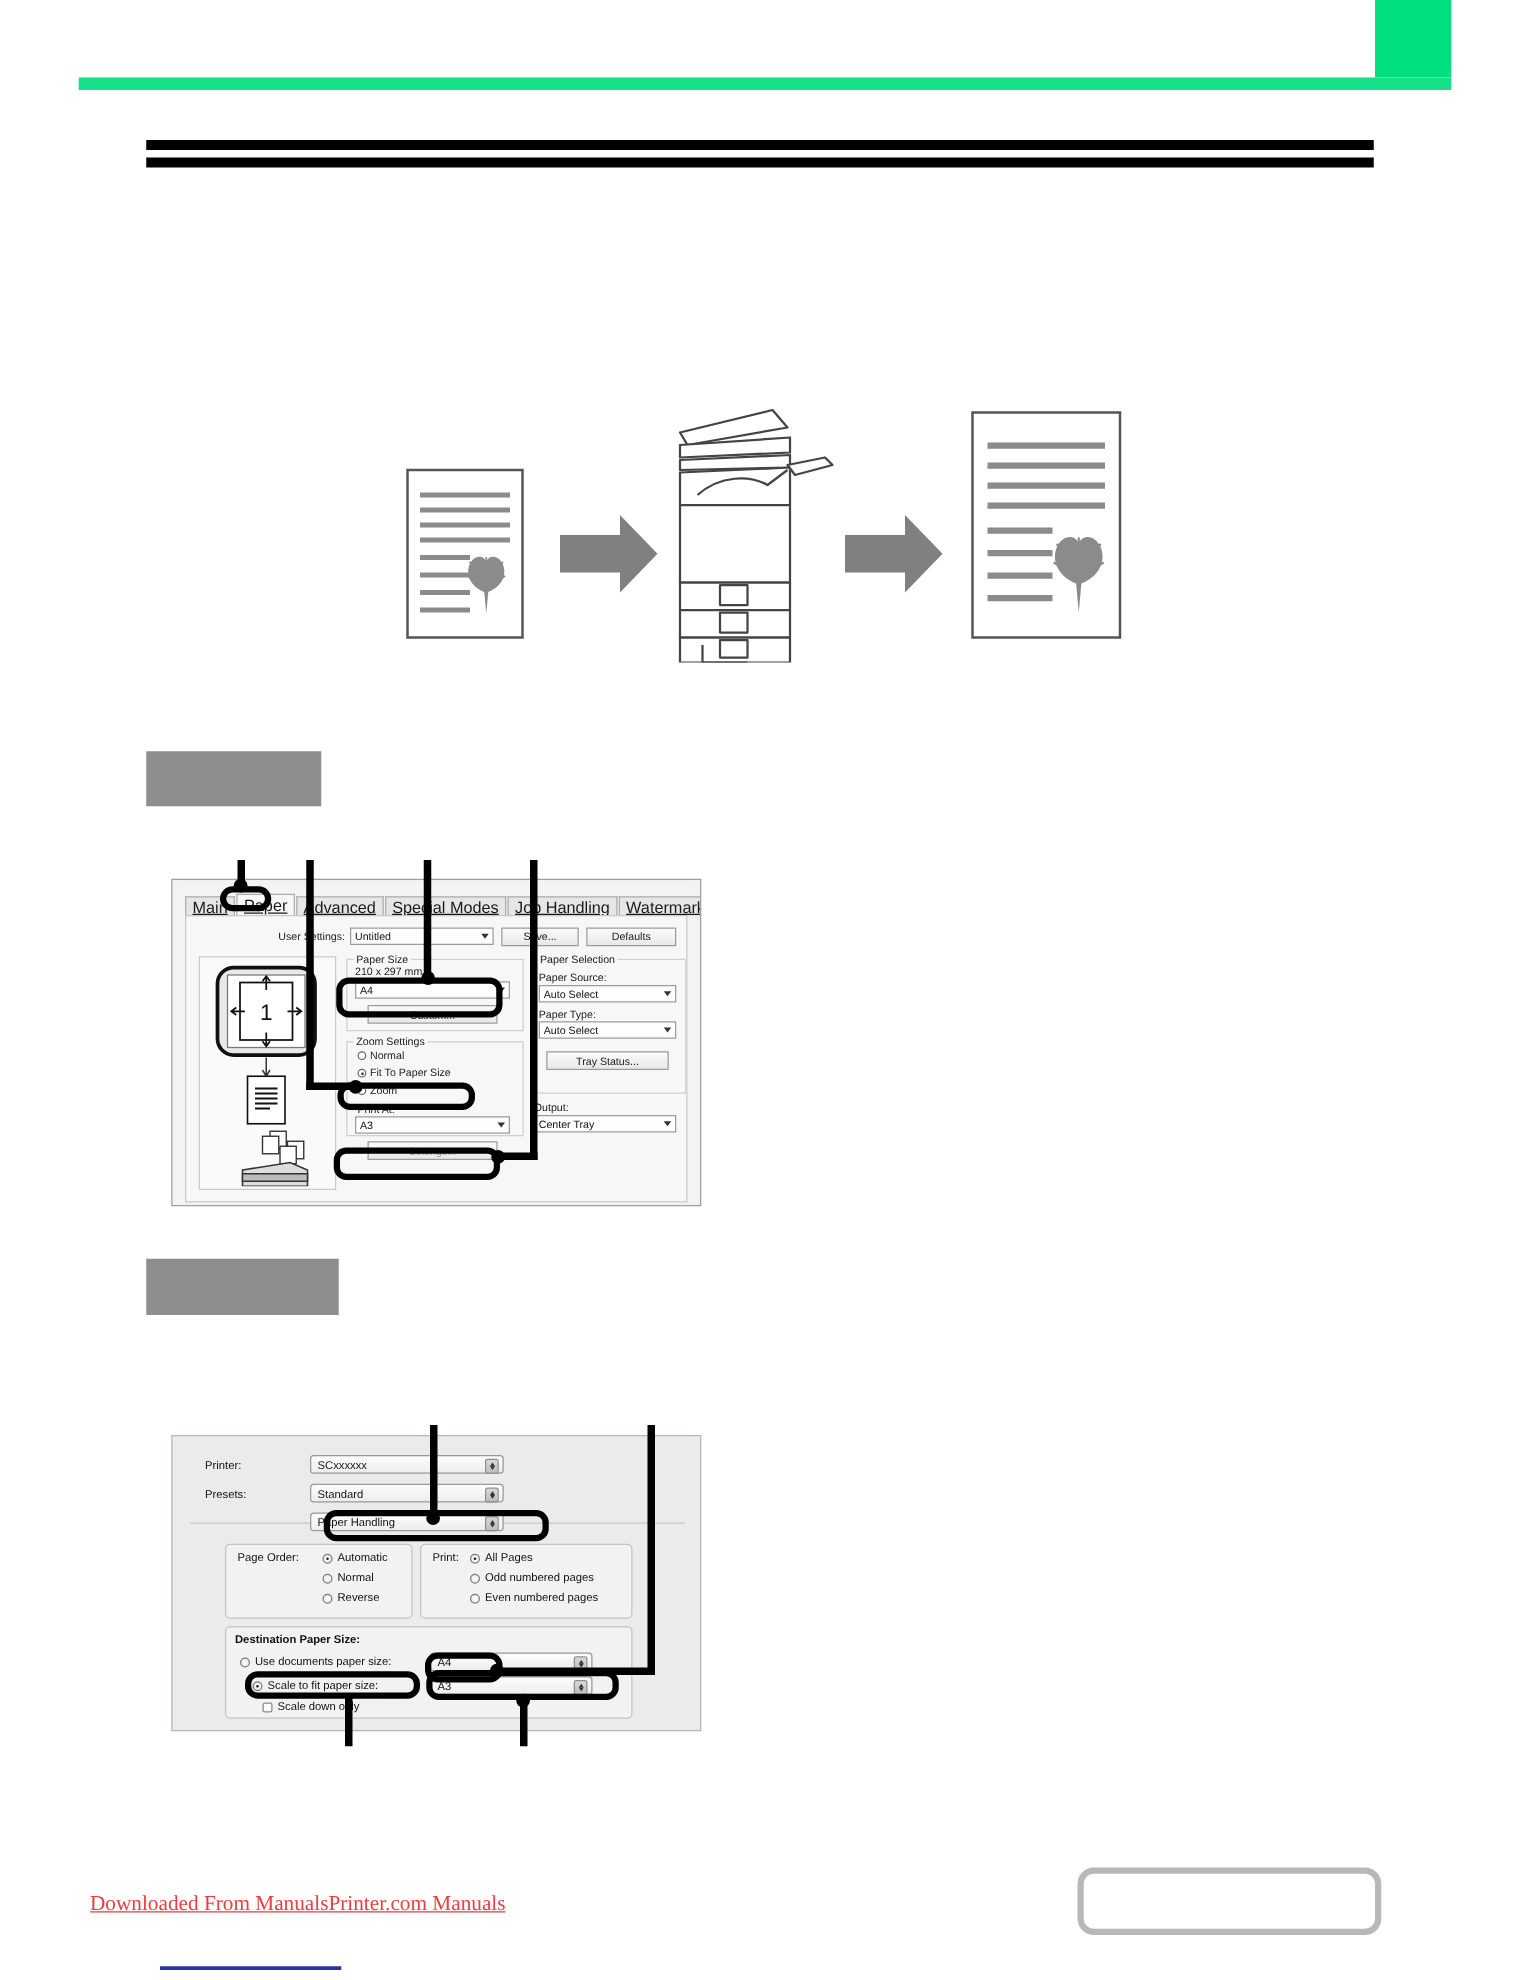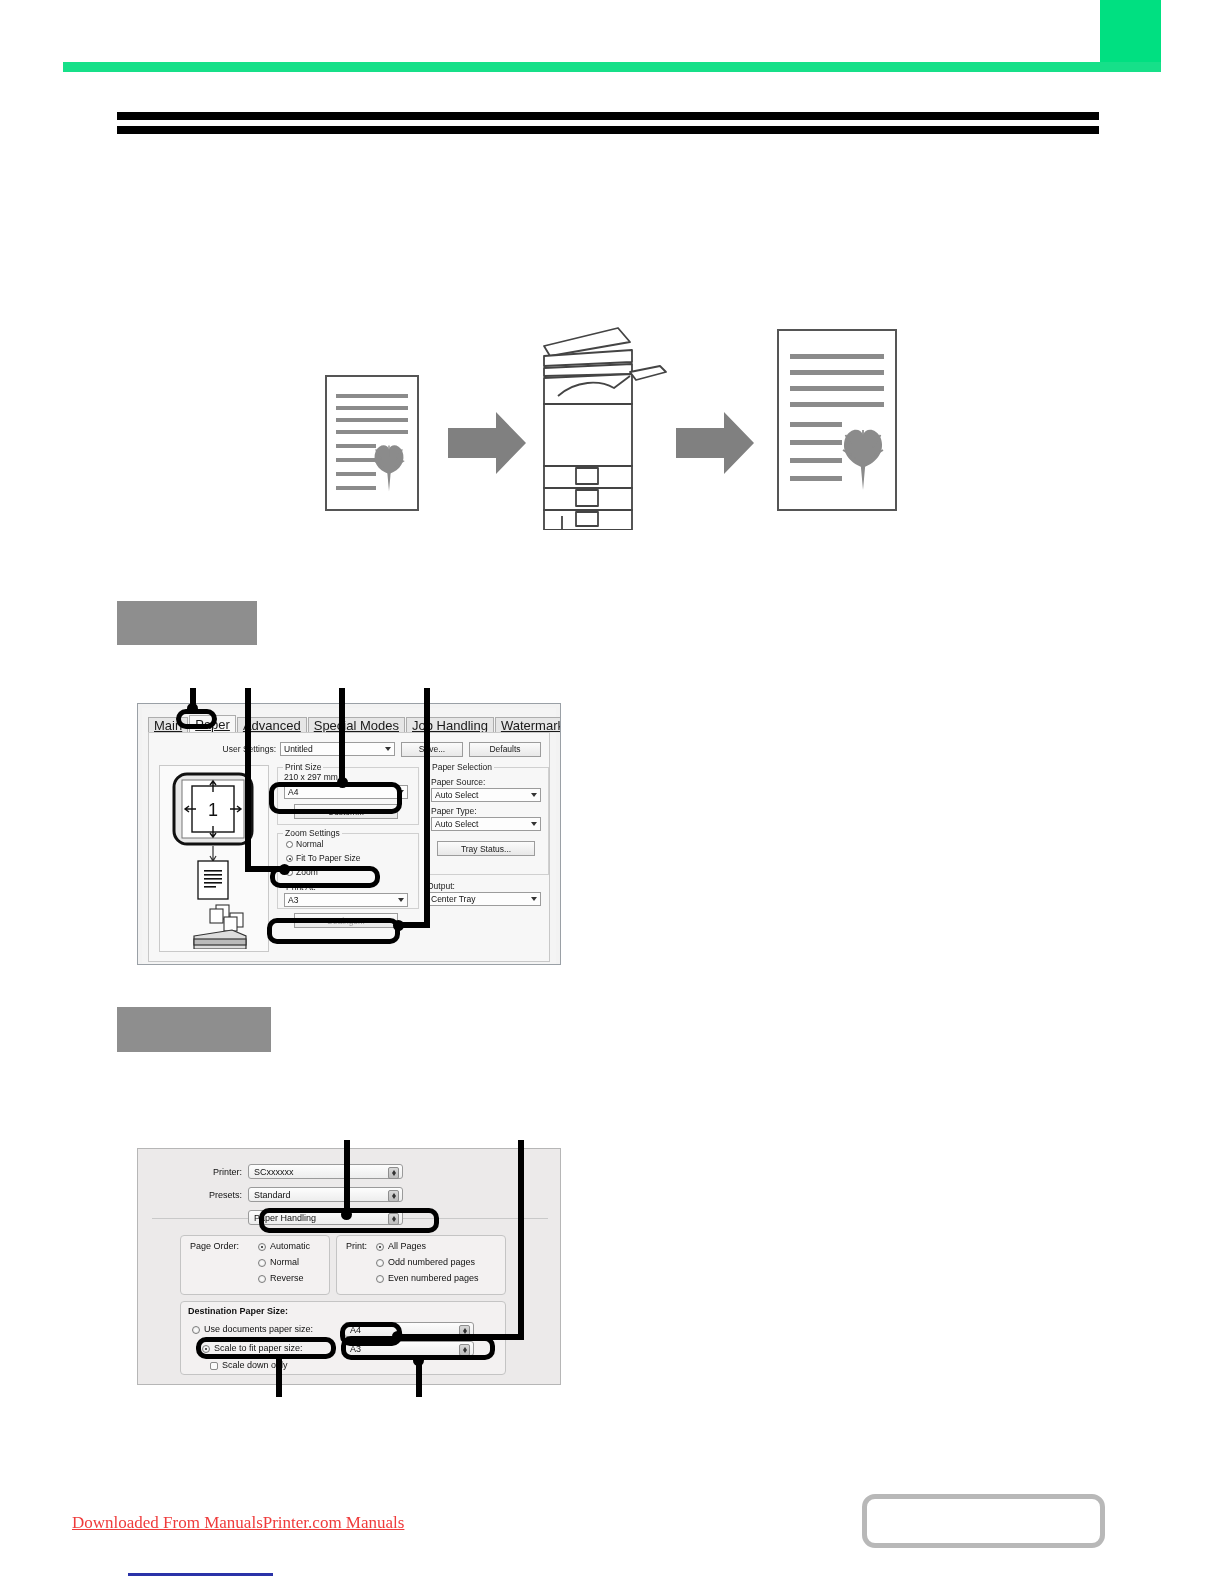--- a/index.html
+++ b/index.html
@@ -55,21 +55,21 @@
   .rightcol{position:absolute;left:276px;top:28px;width:122px;}
 
   .ftxt{font-size:8.5px;color:#1a1a1a;}
   .radio{display:inline-block;width:7px;height:7px;border:1px solid #6a6a6a;border-radius:50%;
          background:#fff;vertical-align:middle;margin-right:3px;position:relative;box-sizing:border-box;}
   .radio.on::after{content:"";position:absolute;left:1.5px;top:1.5px;width:2px;height:2px;border-radius:50%;background:#222;}
 
   
   .mac-shot{position:absolute;left:137px;top:1148px;width:424px;height:237px;
             background:#eceaea;border:1px solid #b6b6b6;box-sizing:border-box;overflow:hidden;}
-  .mlabel{font-size:9px;color:#111;text-align:right;}
+  .mlabel{font-size:9px;color:#111;}
   .mcombo{background:linear-gradient(#fdfdfd,#ededed);border:1px solid #9a9a9a;border-radius:3px;
           height:15px;font-size:9px;color:#111;display:flex;align-items:center;padding-left:5px;
           position:relative;box-sizing:border-box;}
   .stepper{position:absolute;right:3px;top:1.5px;width:11px;height:12px;border-radius:2px;
            background:linear-gradient(#d8d8d8,#bdbdbd);border:1px solid #8d8d8d;box-sizing:border-box;}
   .stepper::before{content:"";position:absolute;left:3px;top:2px;width:0;height:0;
            border-left:2.5px solid transparent;border-right:2.5px solid transparent;border-bottom:3px solid #333;}
   .stepper::after{content:"";position:absolute;left:3px;bottom:2px;width:0;height:0;
            border-left:2.5px solid transparent;border-right:2.5px solid transparent;border-top:3px solid #333;}
   .mbox{position:absolute;border:1px solid #c4c4c4;border-radius:4px;background:#f3f1f1;}
@@ -233,21 +233,21 @@
           </g>
           <g fill="#ddd" stroke="#333" stroke-width="1.2">
             <path d="M34 170 L72 164 L86 170 L86 183 L34 183 Z"></path>
             <rect x="34" y="173" width="52" height="6" fill="#bbb"></rect>
           </g>
         </svg>
       </div>
 
       <div class="midcol">
         <div class="grp" style="left:0;top:6px;width:140px;height:56px;"></div>
-        <div class="grplabel" style="left:6px;top:1px;">Print Size</div>
+        <div class="grplabel" style="left:6px;top:1px;">Paper Size</div>
         <div class="ftxt" style="position:absolute;left:7px;top:11px;">210 x 297 mm.</div>
         <div class="combo" style="position:absolute;left:7px;top:24px;width:124px;">
           <span>A4</span>
           <span class="arw"></span>
         </div>
         <div class="btn" style="position:absolute;left:17px;top:43px;width:104px;">Custom...</div>
 
         <div class="grp" style="left:0;top:72px;width:140px;height:74px;"></div>
         <div class="grplabel" style="left:6px;top:67px;">Zoom Settings</div>
         <div class="ftxt" style="position:absolute;left:9px;top:78px;">

